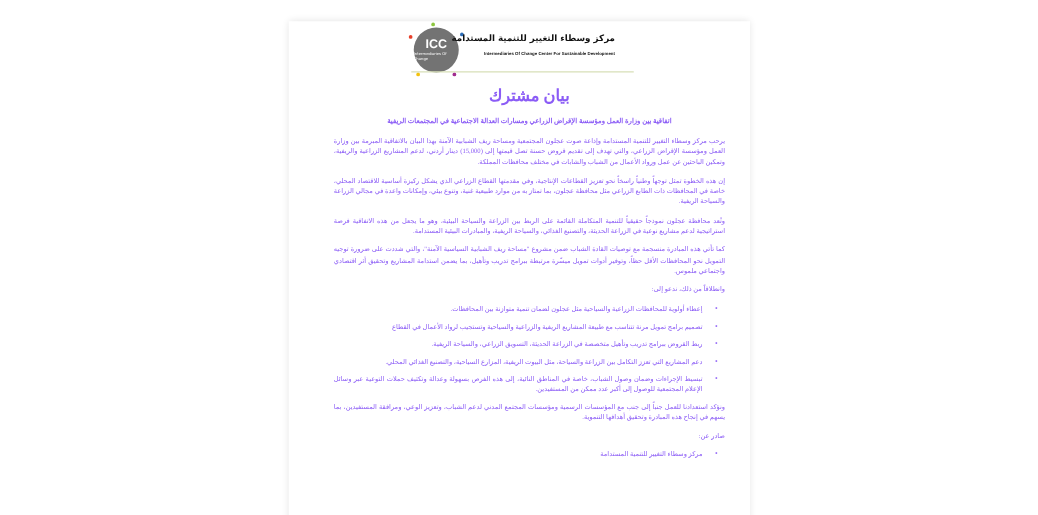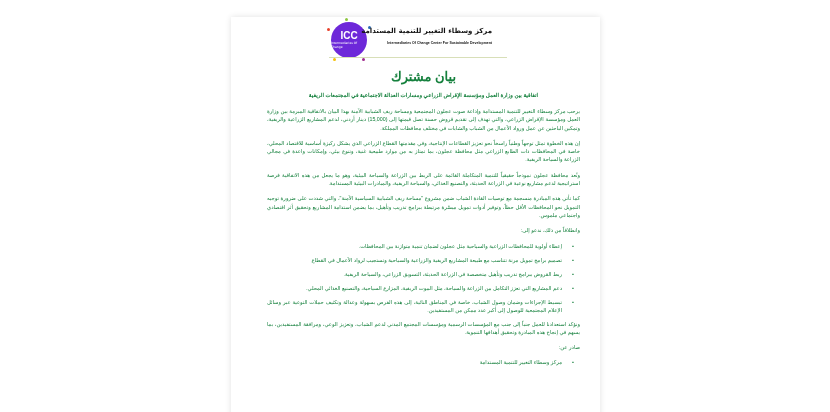--- a/index.html
+++ b/index.html
@@ -13,41 +13,41 @@
     position:absolute; left:231px; top:17px; width:369px; height:420px;
     background:#ffffff;
     box-shadow:0 0 6px rgba(0,0,0,0.12);
   }
   .header {
     position:absolute; left:0; right:0; top:0; height:42px;
   }
   .logo {
     position:absolute; left:100px; top:5px; width:36px; height:36px;
     border-radius:50%;
-    background:#6d28d9;
+    background:#737373;
     display:flex; flex-direction:column; align-items:center; justify-content:center;
   }
   .logo-text { color:#fff; font-size:10px; font-weight:bold; line-height:10px; font-family:"Liberation Sans", sans-serif; }
   .logo-sub { color:#fff; font-size:3px; line-height:4px; }
   .dot { position:absolute; width:3px; height:3px; border-radius:50%; }
   .org-ar {
     position:absolute; right:108px; top:10px;
     font-size:7px; color:#111; direction:rtl; font-weight:bold;
   }
   .org-en {
     position:absolute; right:108px; top:24px;
     font-size:3.5px; color:#111; font-weight:bold; font-family:"Liberation Sans", sans-serif;
   }
   .header-line {
     position:absolute; left:98px; right:93px; top:40px; height:1px; background:#d8dfb8;
   }
   .content {
     position:absolute; left:36px; right:20px; top:48px;
-    direction:rtl; text-align:justify; color:#15803d;
-    font-family:Liberation Sans, sans-serif;
+    direction:rtl; text-align:justify; color:#8b5cf6;
+    font-family:Liberation Serif, serif;
   }
   .title { text-align:center; font-size:13px; font-weight:bold; margin:4px 0 8px 0; }
   .subtitle { text-align:center; font-size:5.5px; font-weight:bold; margin-bottom:9px; }
   p { font-size:5.3px; line-height:8.3px; margin:0 0 7px 0; }
   ul { margin:0 0 6px 0; padding:0 18px 0 0; list-style:none; }
   li { font-size:5.3px; line-height:8px; margin-bottom:6px; position:relative; }
   li::before { content:"▪"; position:absolute; right:-12px; font-size:5px; }
 </style>
 </head>
 <body>

